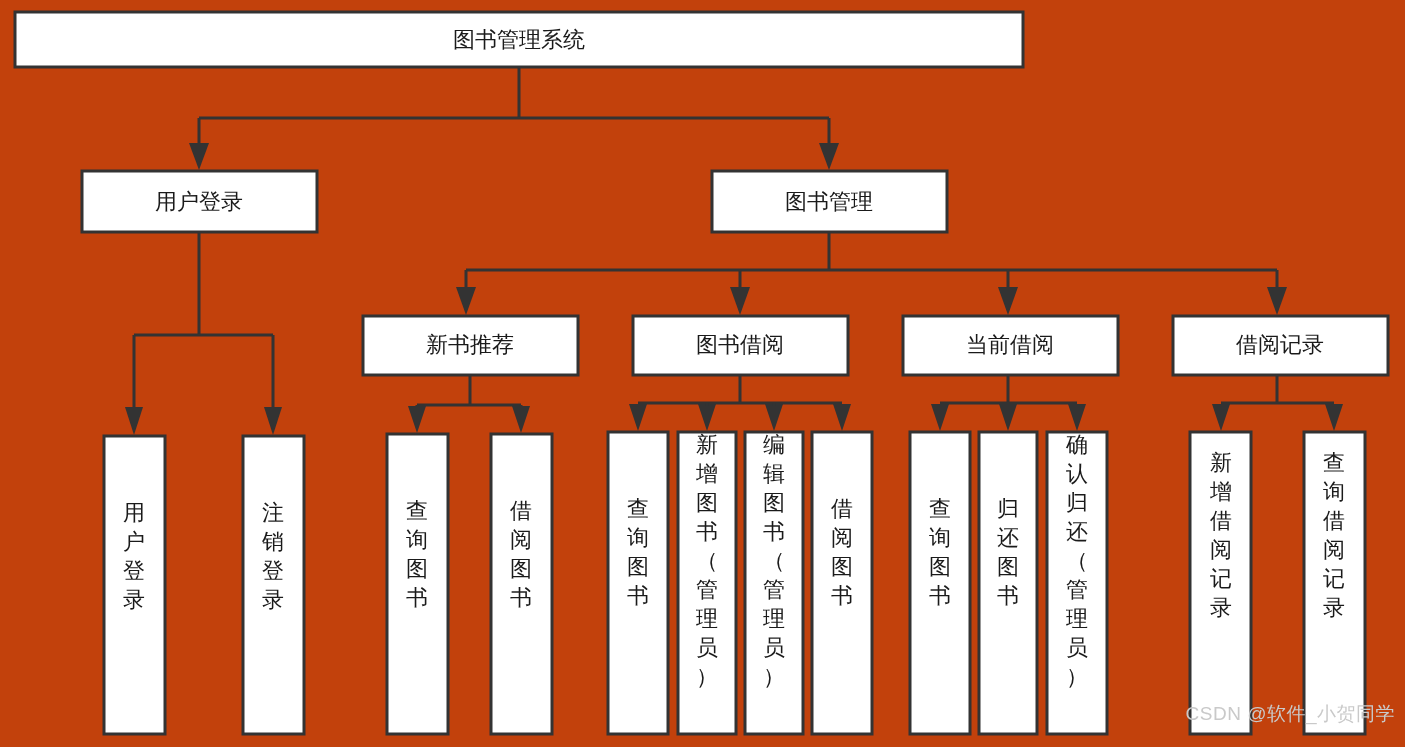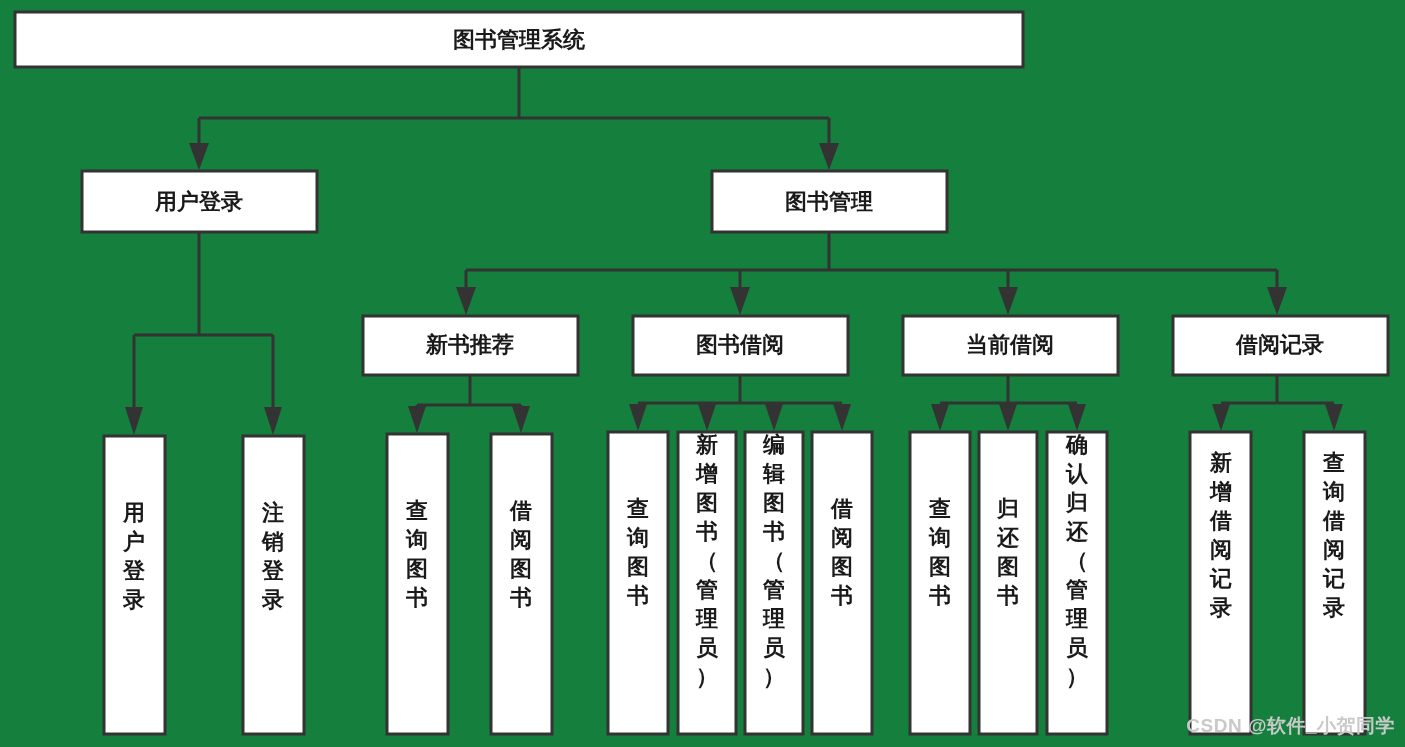--- a/index.html
+++ b/index.html
@@ -10,22 +10,21 @@
   body {
     width: 1405px;
     height: 747px;
     font-family: "Liberation Sans", "DejaVu Sans", sans-serif;
     overflow: hidden;
   }
   #diagram-root {
     position: relative;
     width: 1405px;
     height: 747px;
-    background: #15803d;
-    font-weight: bold;
+    background: #c2410c;
   }
   svg#flowchart {
     position: absolute;
     top: 0;
     left: 0;
     width: 1405px;
     height: 747px;
     display: block;
   }
   .node-box {
@@ -52,21 +51,21 @@
   }
   .node-label-v {
     font-family: "Liberation Sans", "DejaVu Sans", sans-serif;
     font-size: 22px;
     fill: #1a1a1a;
     text-anchor: middle;
   }
   .watermark-text {
     position: absolute;
     right: 10px;
-    bottom: 8px;
+    bottom: 20px;
     font-family: "Liberation Sans", "DejaVu Sans", sans-serif;
     font-size: 19px;
     color: #c9c9c9;
     white-space: nowrap;
     letter-spacing: 0.5px;
     user-select: none;
   }
 </style>
 </head>
 <body>

